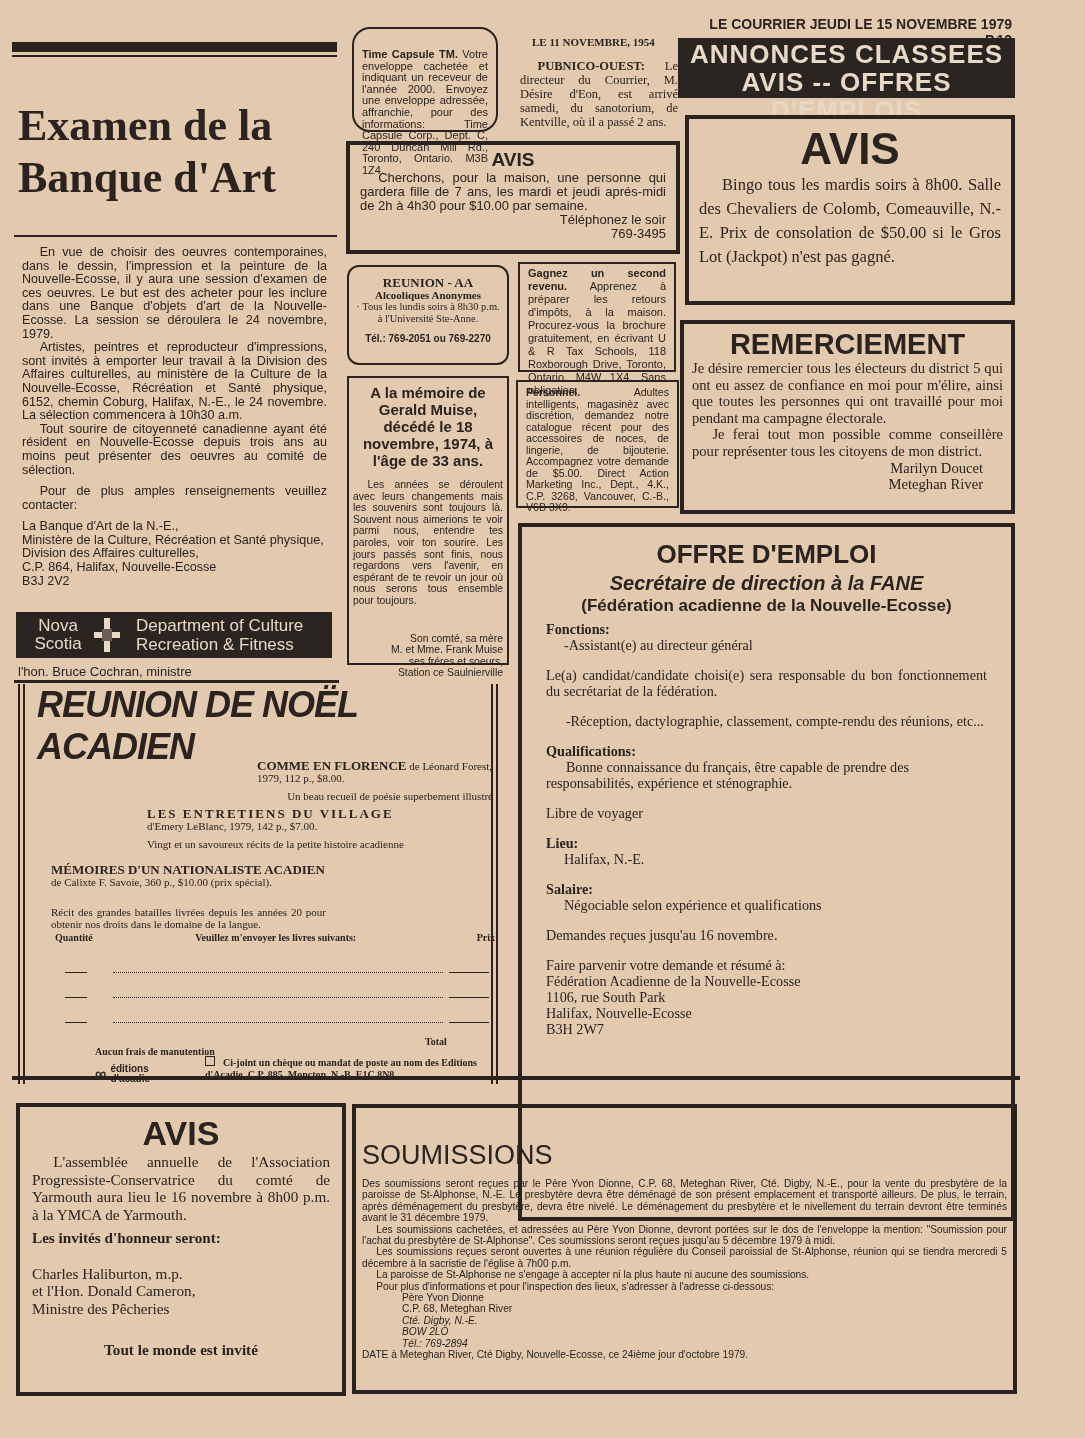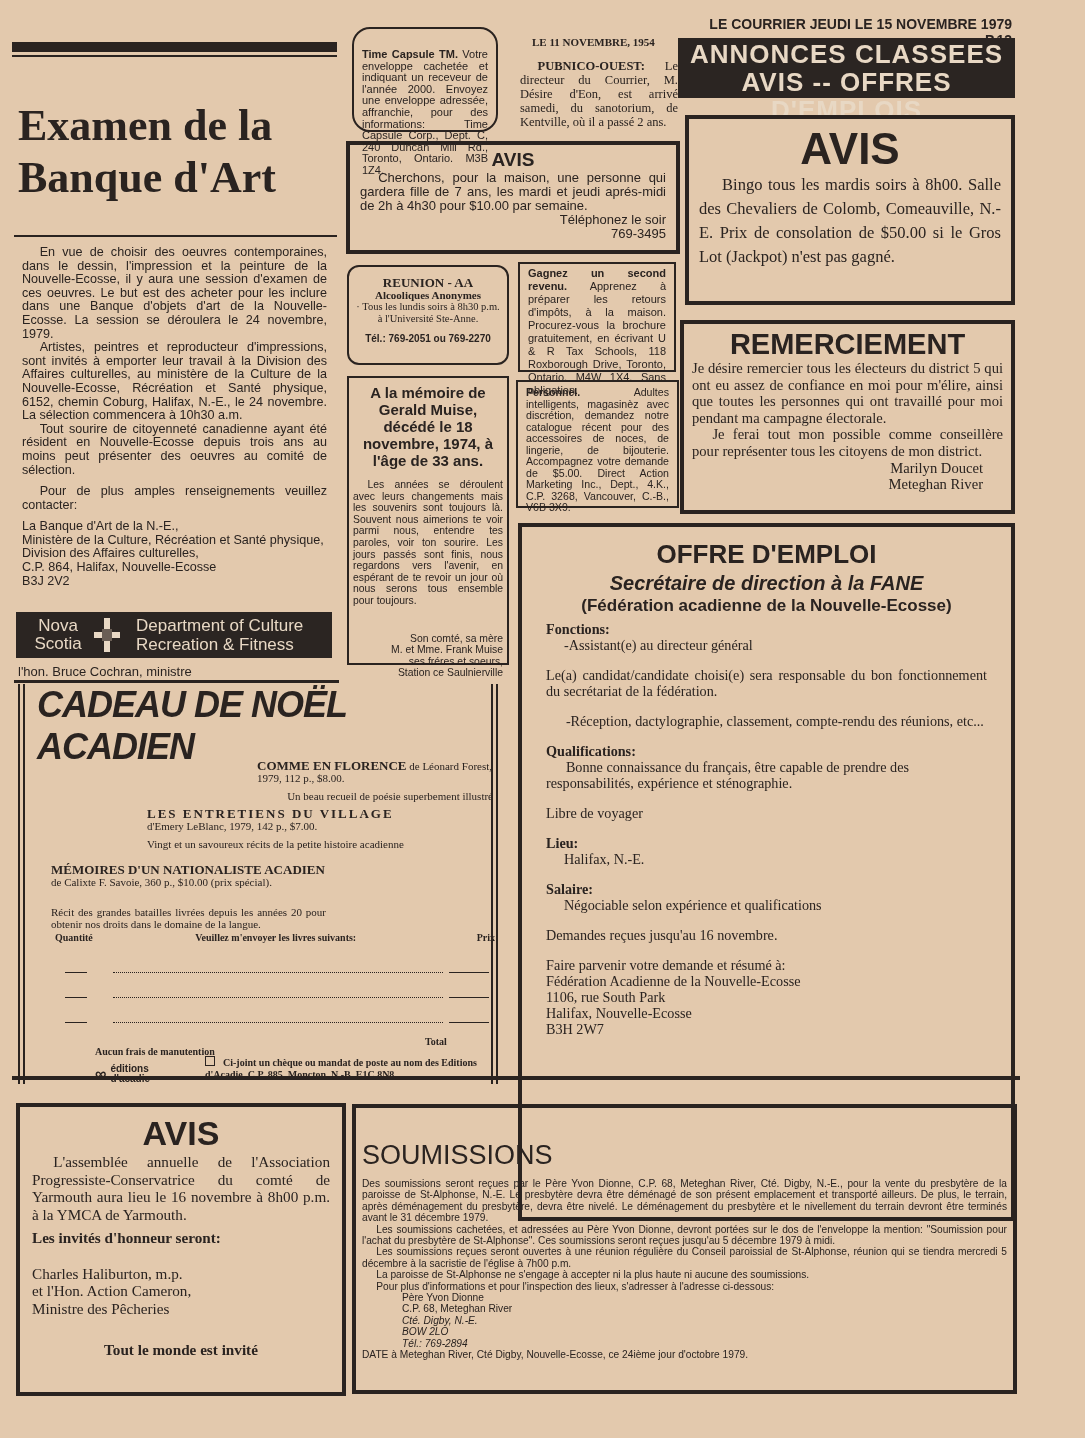--- a/index.html
+++ b/index.html
@@ -218,21 +218,21 @@
       <div>Fédération Acadienne de la Nouvelle-Ecosse</div>
       <div>1106, rue South Park</div>
       <div>Halifax, Nouvelle-Ecosse</div>
       <div>B3H 2W7</div>
     </div>
   </div>
 </div>
 
 <div class="abs serif" id="noel">
   <div class="t sans">
-    <div>CADEAU DE NOËL</div>
+    <div>REUNION DE NOËL</div>
     <div>ACADIEN</div>
   </div>
   <div class="bk" style="left:232px;top:76px;width:236px">
     <span class="h">COMME EN FLORENCE</span><span> de Léonard Forest, 1979, 112 p., $8.00.</span>
     <div style="margin-top:6px;text-align:right">Un beau recueil de poésie superbement illustré</div>
   </div>
   <div class="bk" style="left:122px;top:124px;width:270px">
     <span class="h" style="letter-spacing:2px">LES ENTRETIENS DU VILLAGE</span><span> d'Emery LeBlanc, 1979, 142 p., $7.00.</span>
     <div style="margin-top:6px">Vingt et un savoureux récits de la petite histoire acadienne</div>
   </div>
@@ -259,21 +259,21 @@
   </div>
 </div>
 <div class="abs" id="bottom-rule"></div>
 
 <div class="abs thick serif" id="avis-y">
   <div class="t sans">AVIS</div>
   <p class="b ind just">L'assemblée annuelle de l'Association Progressiste-Conservatrice du comté de Yarmouth aura lieu le 16 novembre à 8h00 p.m. à la YMCA de Yarmouth.</p>
   <div class="b" style="font-weight:bold;margin-top:6px">Les invités d'honneur seront:</div>
   <div class="b" style="margin-top:18px">
     <div>Charles Haliburton, m.p.</div>
-    <div>et l'Hon. Action Cameron,</div>
+    <div>et l'Hon. Donald Cameron,</div>
     <div>Ministre des Pêcheries</div>
   </div>
   <div class="b center" style="font-weight:bold;margin-top:24px">Tout le monde est invité</div>
 </div>
 
 <div class="abs thick" id="soum">
   <div class="t">SOUMISSIONS</div>
   <div class="b just" style="margin-top:6px">
     <p>Des soumissions seront reçues par le Père Yvon Dionne, C.P. 68, Meteghan River, Cté. Digby, N.-E., pour la vente du presbytère de la paroisse de St-Alphonse, N.-E. Le presbytère devra être déménagé de son présent emplacement et transporté ailleurs. De plus, le terrain, après déménagement du presbytère, devra être nivelé. Le déménagement du presbytère et le nivellement du terrain devront être terminés avant le 31 décembre 1979.</p>
     <p class="ind">Les soumissions cachetées, et adressées au Père Yvon Dionne, devront portées sur le dos de l'enveloppe la mention: "Soumission pour l'achat du presbytère de St-Alphonse". Ces soumissions seront reçues jusqu'au 5 décembre 1979 à midi.</p>

